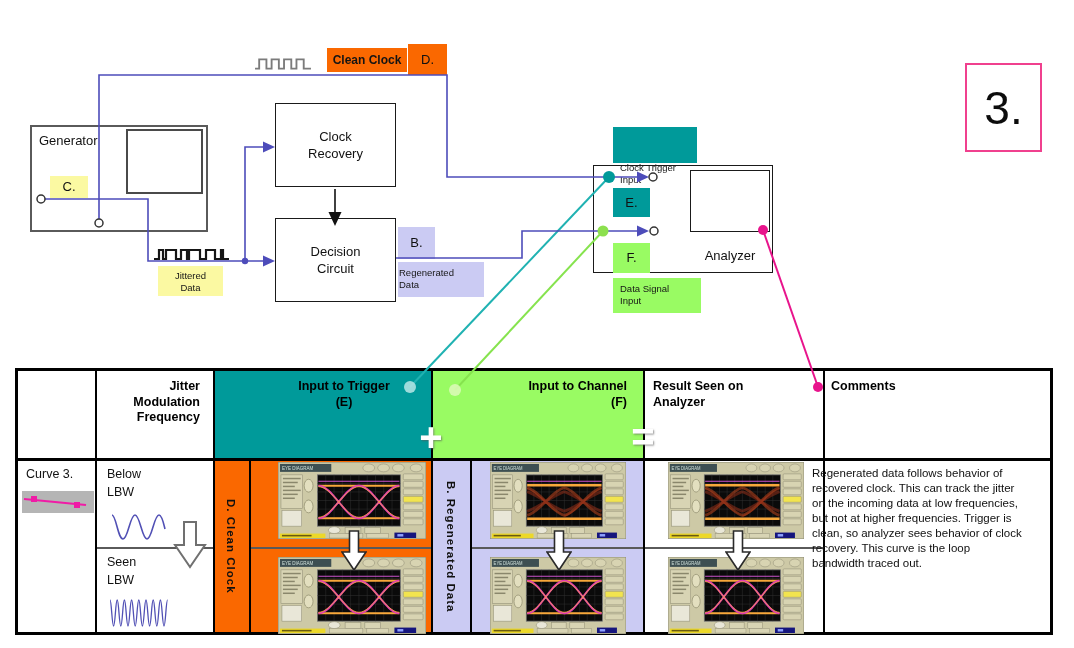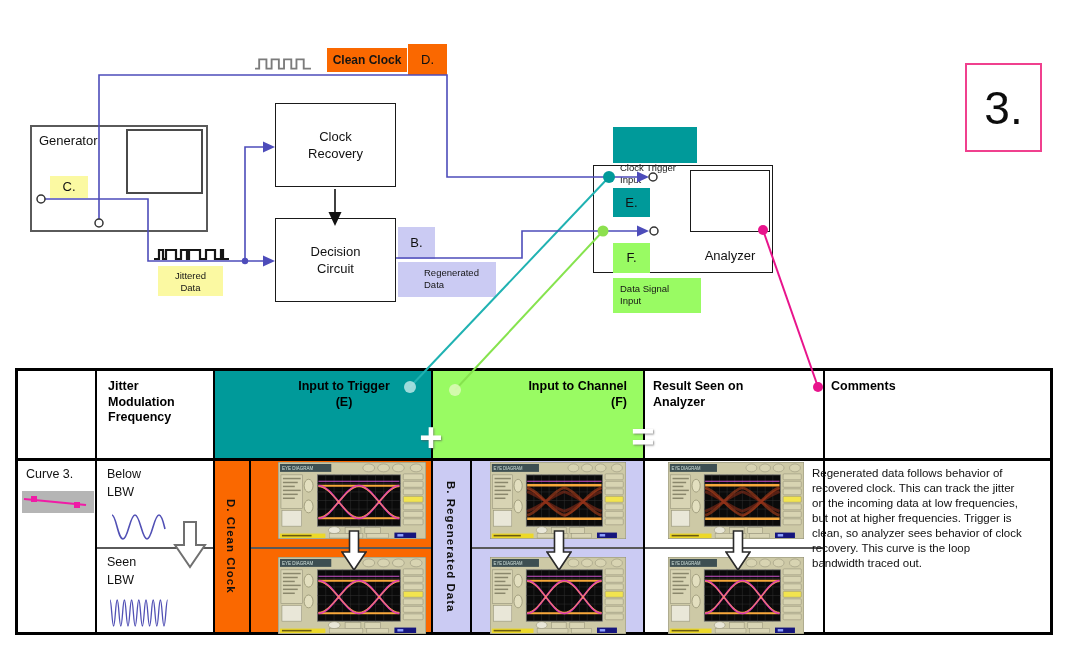--- a/index.html
+++ b/index.html
@@ -46,21 +46,21 @@
   <div class="abs orange" style="left:327px;top:48px;width:80px;height:24px;line-height:24px;text-align:center;font-size:12px;font-weight:bold;color:#141414;">Clean Clock</div>
   <div class="abs orange tag" style="left:408px;top:44px;width:39px;height:31px;line-height:31px;">D.</div>
 
   <div class="abs box" style="left:275px;top:218px;width:121px;height:84px;display:flex;align-items:center;justify-content:center;">
     <div class="blocklbl" style="width:72px;">Decision Circuit</div>
   </div>
   <div class="abs box" style="left:275px;top:103px;width:121px;height:84px;display:flex;align-items:center;justify-content:center;">
     <div class="blocklbl" style="width:72px;">Clock Recovery</div>
   </div>
   <div class="abs lav tag" style="left:398px;top:227px;width:37px;height:32px;line-height:32px;">B.</div>
-  <div class="abs lav smlbl" style="left:398px;top:262px;width:98px;height:35px;padding:5px 0 0 26px;">
+  <div class="abs lav smlbl" style="left:398px;top:262px;width:86px;height:35px;padding:5px 0 0 1px;">
     <div style="width:62px;">Regenerated Data</div>
   </div>
 
   <div class="abs" style="left:152px;top:246px;width:80px;height:17px;">
     <svg width="80" height="17" viewBox="0 0 78 17">
         <path d="M1,13 H6 V4 H10 V13 H13 V4 H23 V13 H28 V4 H34 V13 H36 V4 H47 V13 H53 V4 H62 V13 H68 V4 H70 V13 H76" stroke="#151515" stroke-width="2.2" fill="none"></path>
       </svg>
   </div>
   <div class="abs yellow smlbl" style="left:158px;top:266px;width:65px;height:30px;padding-top:4px;text-align:center;">
     <div style="width:44px;margin:0 auto;">Jittered Data</div>
@@ -95,21 +95,21 @@
 
     <div class="abs vline" style="left:77px;top:0;height:261px;"></div>
     <div class="abs vline" style="left:195px;top:0;height:261px;"></div>
     <div class="abs vline" style="left:231px;top:90px;height:171px;"></div>
     <div class="abs vline" style="left:413px;top:0;height:261px;"></div>
     <div class="abs vline" style="left:452px;top:90px;height:171px;"></div>
     <div class="abs vline" style="left:625px;top:0;height:261px;"></div>
     <div class="abs vline" style="left:805px;top:0;height:261px;"></div>
     <div class="abs" style="left:0;top:87px;width:1032px;height:3px;background:#000;"></div>
 
-    <div class="abs hdr" style="left:77px;top:8px;width:118px;text-align:left;">
+    <div class="abs hdr" style="left:77px;top:8px;width:118px;text-align:right;">
       <div style="width:92px;margin:0 auto;">Jitter Modulation Frequency</div>
     </div>
     <div class="abs hdr" style="left:195px;top:8px;width:218px;text-align:center;padding-left:44px;">
       <div>Input to Trigger</div>
       <div>(E)</div>
     </div>
     <div class="abs hdr" style="left:413px;top:8px;width:196px;text-align:right;">
       <div>Input to Channel</div>
       <div>(F)</div>
     </div>

